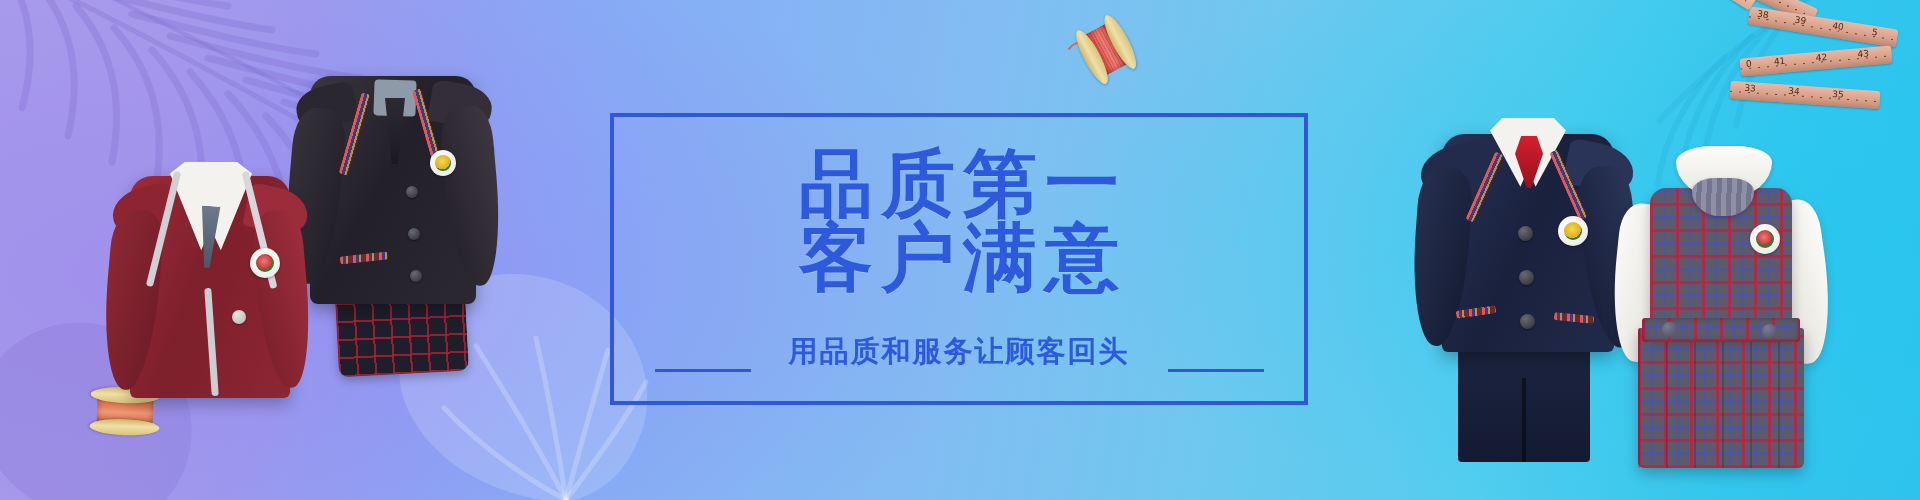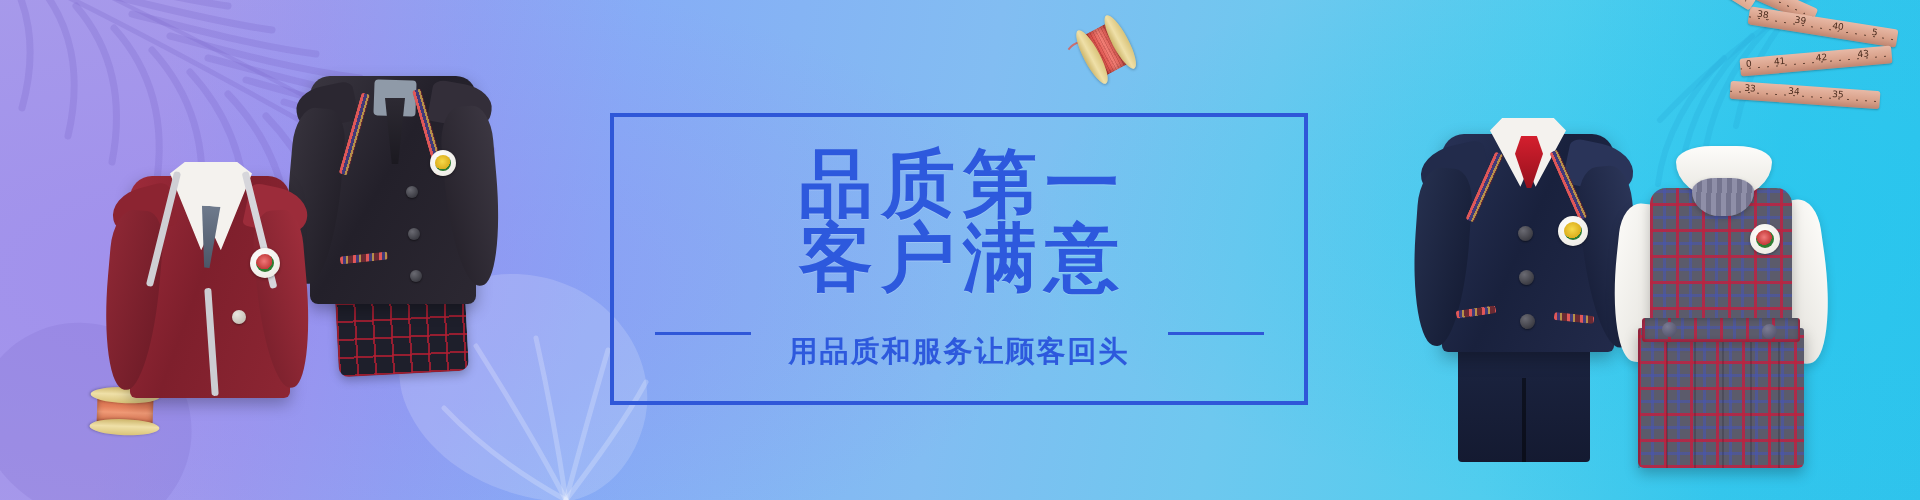--- a/index.html
+++ b/index.html
@@ -153,21 +153,21 @@
     font-size:74px;
     line-height:1.00;
     letter-spacing:8px;
     text-indent:8px;
     font-family:"DejaVu Sans","Liberation Sans",sans-serif;
     white-space:nowrap;
     text-shadow:0 1px 0 rgba(255,255,255,.18);
   }
   .title-1{margin-bottom:14px;}
   .sub-row{
-    display:flex;align-items:flex-start;
+    display:flex;align-items:flex-end;
     gap:38px;
     margin-top:24px;
   }
   .sub-rule{
     width:96px;height:3px;
     background:#2f57d8;
   }
   .subtitle{
     color:#2d59dd;
     font-weight:bold;

